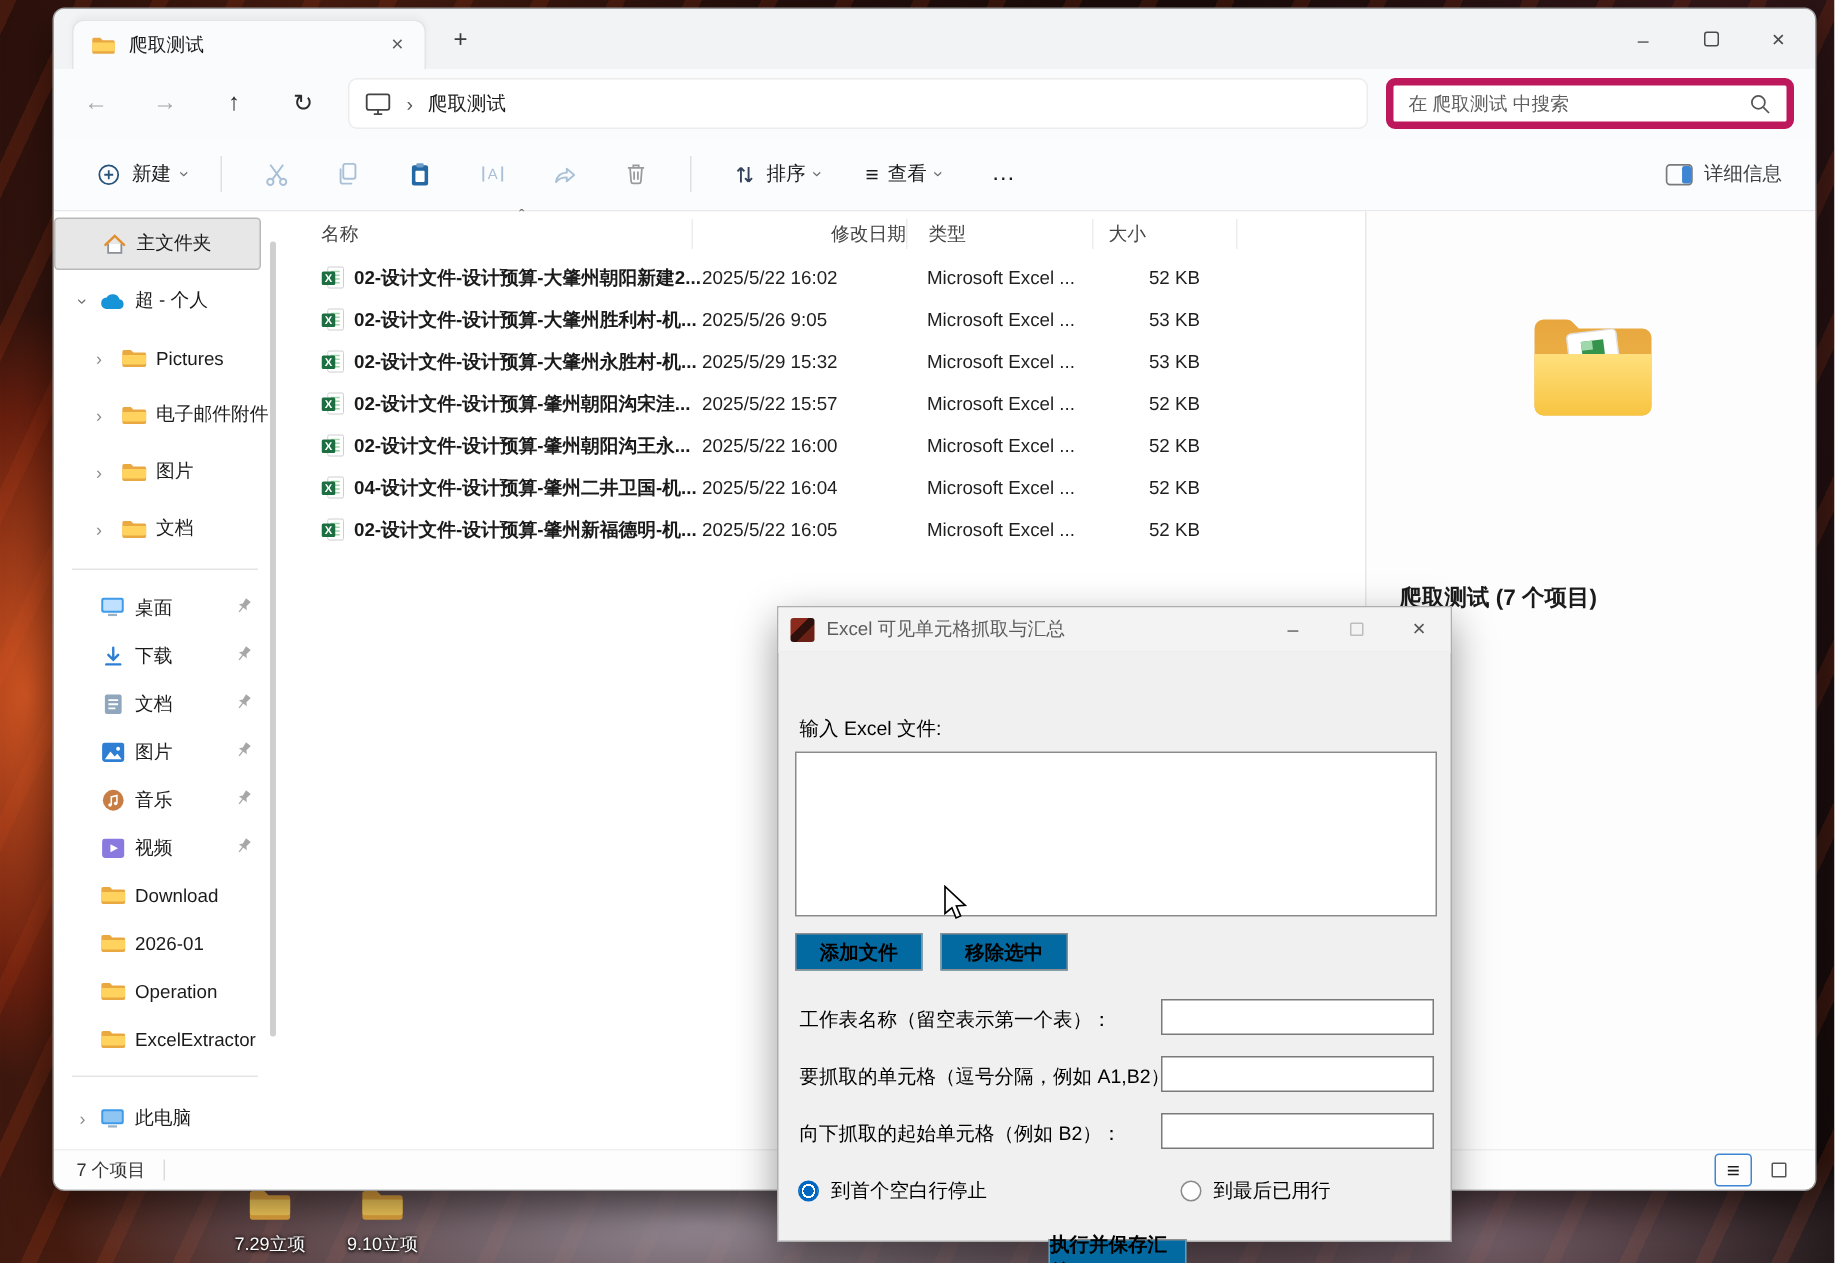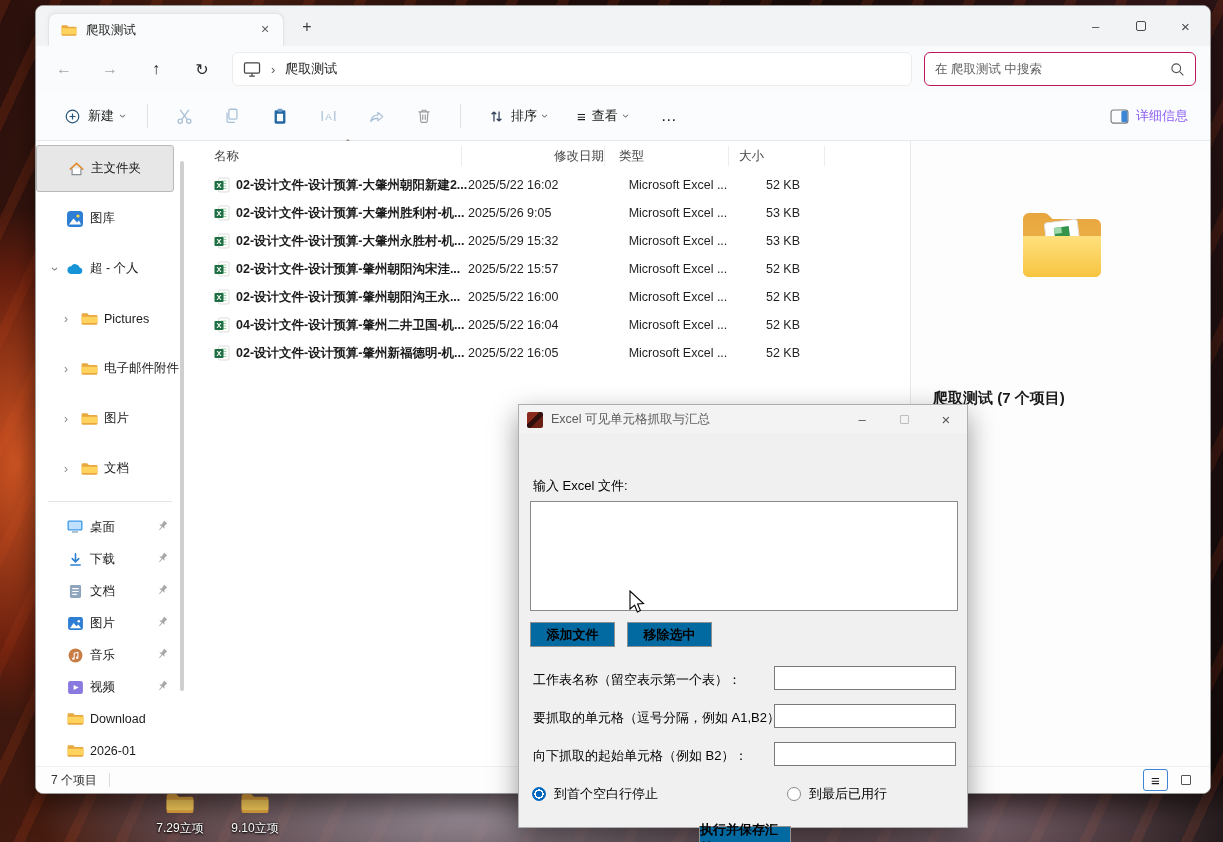--- a/index.html
+++ b/index.html
@@ -37,44 +37,44 @@
   .wc { width:45px; height:30px; display:flex; align-items:center; justify-content:center; color:#4a4a4a; font-size:13px; }
   .wc-max-box { width:10px; height:10px; border:1px solid #4a4a4a; border-radius:2px; }
 
   
   .navbar { height:46px; background:#fafbfc; display:flex; align-items:center; padding:0 14px 0 12px; flex:none; }
   .navbtn { width:32px; height:32px; border-radius:5px; display:flex; align-items:center; justify-content:center; font-size:16px; color:#2b2b2b; margin-right:14px; }
   .navbtn.dim { color:#a7a7a7; }
   .crumbbox { flex:1; height:34px; background:#ffffff; border:1px solid #ececec; border-radius:6px; display:flex; align-items:center; padding:0 10px; margin-right:12px; }
   .crumb-sep { color:#5a5a5a; font-size:13px; margin:0 10px; }
   .crumb-loc { font-size:13px; color:#1b1b1b; }
-  .searchbox { width:272px; height:34px; background:#fff; border:1px solid #be185d; border-radius:6px; display:flex; align-items:center; padding:0 10px; }
+  .searchbox { width:272px; height:34px; background:#fff; border:5px solid #be185d; border-radius:6px; display:flex; align-items:center; padding:0 10px; }
   .searchbox input { flex:1; border:none; outline:none; font-size:12.5px; color:#333; background:transparent; font-family:"Liberation Sans",sans-serif; }
   .searchbox input::placeholder { color:#5f5f5f; }
 
   
   .toolbar { height:49px; background:#fbfcfd; border-bottom:1px solid #e9e9e9; display:flex; align-items:center; padding:0 18px; flex:none; }
   .tb-new { display:flex; align-items:center; gap:7px; padding:6px 10px; border-radius:5px; }
   .tb-new-label { font-size:13px; color:#1b1b1b; }
   .tb-sep { width:1px; height:24px; background:#e1e1e1; margin:0 12px; }
   .tb-ico { width:38px; height:34px; display:flex; align-items:center; justify-content:center; border-radius:5px; margin:0 5px; }
   .tb-drop { display:flex; align-items:center; gap:6px; padding:6px 9px; border-radius:5px; margin:0 6px; font-size:13px; color:#1b1b1b; }
   .tb-more { margin-left:10px; font-size:16px; color:#1b1b1b; letter-spacing:1px; padding:0 8px; }
-  .tb-right { margin-left:auto; display:flex; align-items:center; gap:7px; font-size:13px; color:#8b5cf6; padding:6px 4px; }
+  .tb-right { margin-left:auto; display:flex; align-items:center; gap:7px; font-size:13px; color:#404040; padding:6px 4px; }
   .chev { display:inline-block; color:#6f6f6f; font-size:12px; transform:rotate(90deg); transform-origin:center; }
   .chev.side { transform:none; color:#8a8a8a; }
   .viewlines { font-size:15px; color:#1b1b1b; }
 
   
   .main { flex:1; display:flex; min-height:0; background:#fff; position:relative; }
 
   
   .sidebar { width:150px; flex:none; position:relative; overflow:hidden; padding-top:4px; }
   .sbscroll { position:absolute; right:2px; top:20px; width:4px; height:530px; background:#cfcfcf; border-radius:2px; }
-  .side-item { position:relative; height:47px; margin:0 0 3px 0; display:flex; align-items:center; font-size:12.5px; color:#1b1b1b; }
+  .side-item { position:relative; height:35px; margin:0 0 3px 0; display:flex; align-items:center; font-size:12.5px; color:#1b1b1b; }
   .side-item.sel { background:#e7e7e7; border:1px solid #b9b9b9; border-radius:3px; margin-right:12px; }
   .s-chev { position:absolute; left:13px; width:12px; text-align:center; }
   .s-chev.child { left:24px; }
   .s-ico { position:absolute; left:30px; width:18px; height:18px; display:flex; align-items:center; justify-content:center; }
   .s-ico.child { left:44px; }
   .s-label { position:absolute; left:54px; white-space:nowrap; }
   .s-label.child { left:68px; }
   .s-pin { position:absolute; right:18px; top:8px; opacity:.75; }
   .side-div { height:1px; background:#e4e4e4; margin:9px 14px 10px 12px; }
   .grp2 .side-item { height:30px; margin-bottom:2px; }
@@ -85,21 +85,21 @@
   .sortmark { position:absolute; left:160px; top:-3px; font-size:11px; color:#666; }
   .h-name { width:247px; }
   .h-cell { border-left:1px solid #ededed; padding-left:8px; height:20px; line-height:20px; }
   .h-date { width:143px;text-align:right; }
   .h-type { width:124px; padding-left:14px;font-family:Liberation Serif, serif; }
   .h-size { width:97px; padding-left:10px; border-right:1px solid #ededed; }
   .frow { display:flex; align-items:center; height:28px; padding-left:28px; font-size:12.5px; color:#1b1b1b; }
   .c-icon { width:22px; flex:none; display:flex; align-items:center; }
   .c-name { width:232px; flex:none; white-space:nowrap; overflow:hidden;font-weight:bold; }
   .c-date { width:150px; flex:none; color:#1f1f1f; }
-  .c-type { width:120px; flex:none; color:#1f1f1f;text-align:center; }
+  .c-type { width:120px; flex:none; color:#1f1f1f; }
   .c-size { width:62px; flex:none; text-align:right; color:#1f1f1f; }
 
   
   .details { width:300px; flex:none; border-left:1px solid #e8e8e8; background:#fdfdfd; position:relative; }
   .dp-folder { position:absolute; left:108px; top:68px; }
   .dp-title { position:absolute; left:22px; top:248px; font-size:15px; font-weight:bold; color:#1b1b1b; white-space:nowrap; }
   .dp-card { position:absolute; left:46px; top:282px; width:238px; background:#fff; border:1px solid #e9e9e9; border-radius:4px; padding:12px 14px; font-size:13px; color:#2b2b2b; line-height:1.5; }
 
   
   .statusbar { height:27px; flex:none; display:flex; align-items:center; padding:0 10px 0 15px; border-top:1px solid #f0f0f0; background:#fdfdfe; position:relative; }
@@ -267,30 +267,20 @@
 
       <div class="sidebar">
         <div class="side-item sel">
           <span class="s-ico">
               <svg width="17" height="16" viewBox="0 0 16 16">
                 <path d="M1.8 8.2 L8 2.3 L14.2 8.2" fill="none" stroke="#e2902f" stroke-width="1.7" stroke-linecap="round"></path>
                 <path d="M3.6 7.6 V13.6 H12.4 V7.6" fill="#fff" stroke="#8a8f98" stroke-width="1.2"></path>
               </svg>
             </span>
           <span class="s-label">主文件夹</span>
-        </div>
-        <div class="side-item">
-          <span class="s-ico">
-              <svg width="16" height="16" viewBox="0 0 16 16">
-                <rect width="16" height="16" rx="3.5" fill="#2e7fd4"></rect>
-                <circle cx="11" cy="5" r="1.6" fill="#ffd84d"></circle>
-                <path d="M2 13.5 L6.5 7.5 L10 11.5 L12 9.5 L14 13.5 Z" fill="#fff"></path>
-              </svg>
-            </span>
-          <span class="s-label">图库</span>
         </div>
         <div class="side-item">
           <span class="s-chev chev">›</span>
           <span class="s-ico">
               <svg width="19" height="12" viewBox="0 0 20 12">
                 <path d="M5 11.5 a4.3 4.3 0 0 1 .7-8.5 A5.3 5.3 0 0 1 15.2 4.3 a3.7 3.7 0 0 1 .3 7.2 z" fill="#1793d8"></path>
               </svg>
             </span>
           <span class="s-label">超 - 个人</span>
         </div>

